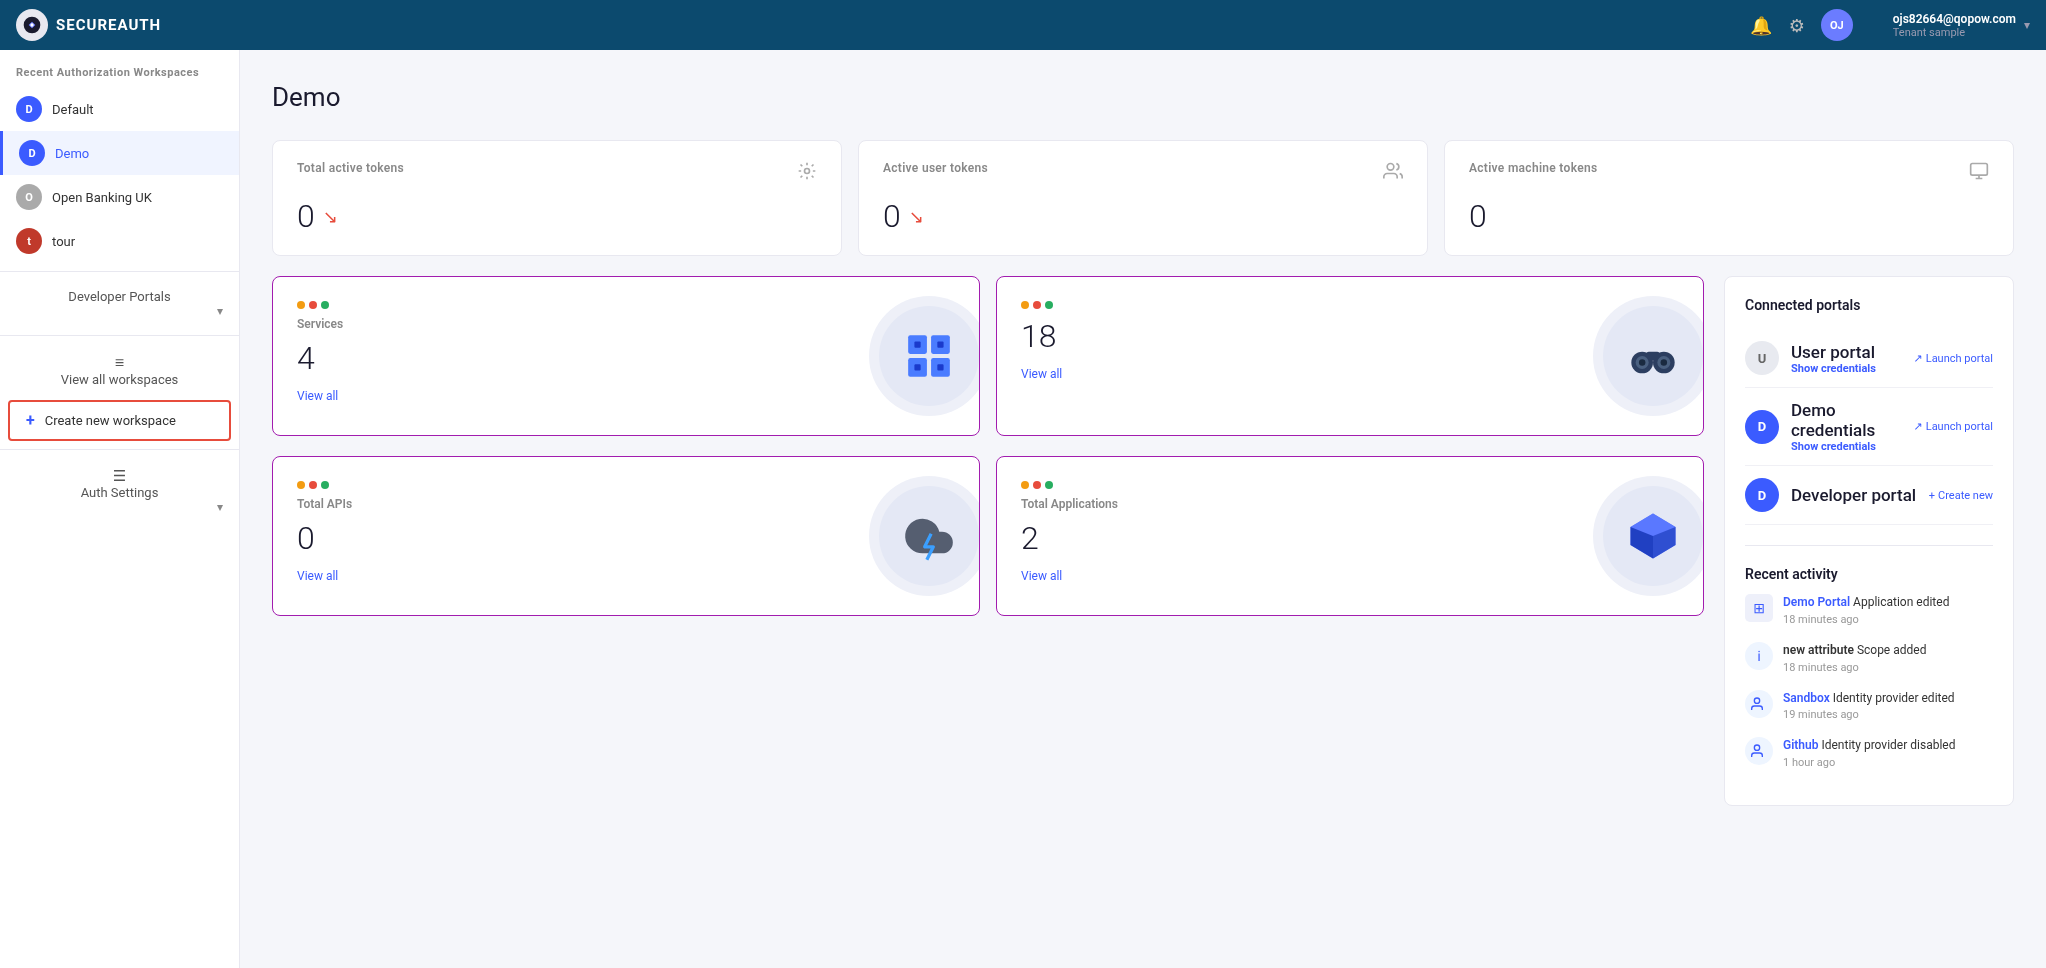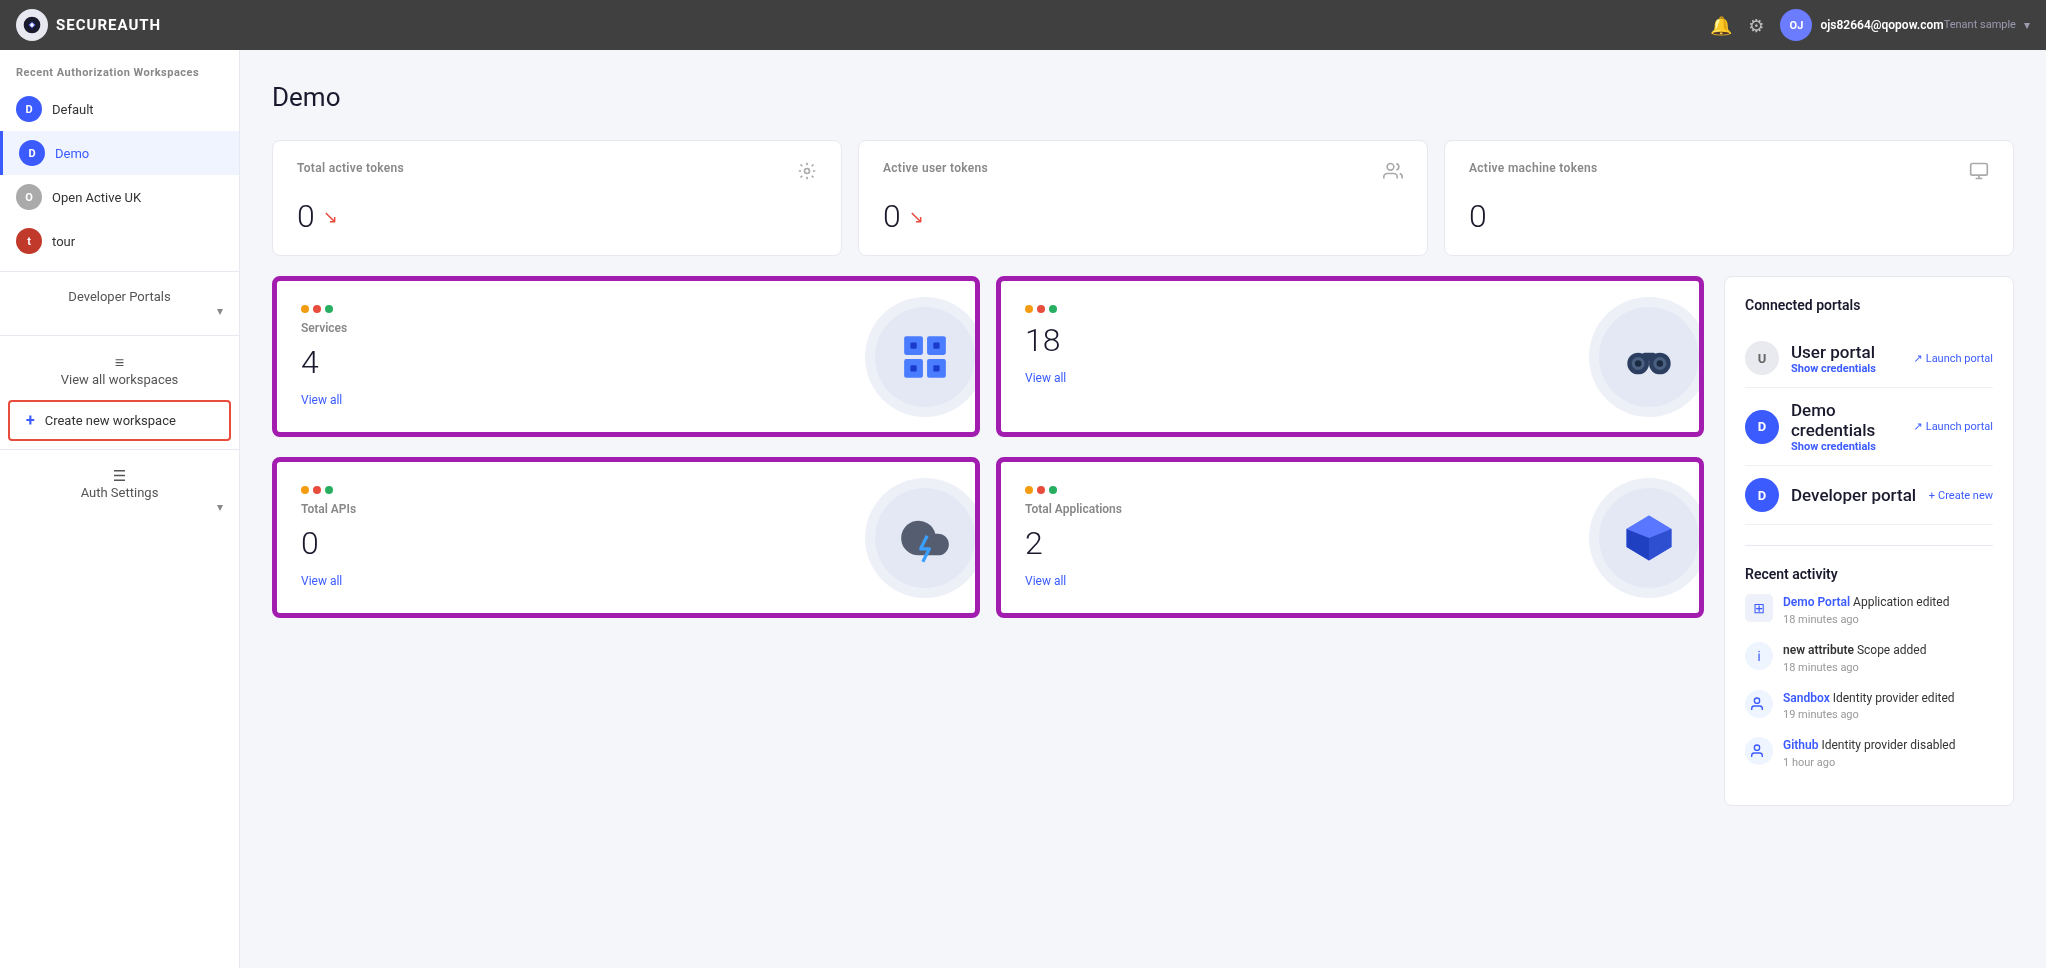--- a/index.html
+++ b/index.html
@@ -1,37 +1,37 @@
 <!DOCTYPE html>
 <html><head>
   <meta charset="utf-8">
   <style>
     * { box-sizing: border-box; margin: 0; padding: 0; }
     body { font-family: -apple-system, BlinkMacSystemFont, 'Segoe UI', Roboto, sans-serif; background: #f5f6fa; color: #1a1a2e; }
 
     
     .topnav {
-      background: #404040;
+      background: #0c4a6e;
       height: 50px;
       display: flex;
       align-items: center;
       padding: 0 16px;
       position: fixed;
       top: 0; left: 0; right: 0;
       z-index: 100;
     }
     .topnav-logo { display: flex; align-items: center; gap: 8px; color: #fff; font-weight: 700; font-size: 15px; letter-spacing: 1px; }
     .logo-circle { width: 32px; height: 32px; border-radius: 50%; background: #e8e8f0; display: flex; align-items: center; justify-content: center; }
     .logo-circle svg { width: 20px; height: 20px; }
     .topnav-spacer { flex: 1; }
     .topnav-icons { display: flex; align-items: center; gap: 16px; color: #ccc; }
     .topnav-bell, .topnav-gear { font-size: 18px; cursor: pointer; color: #bbb; }
     .topnav-user { display: flex; align-items: center; gap: 8px; cursor: pointer; }
     .topnav-avatar { width: 32px; height: 32px; border-radius: 50%; background: #6b7cff; color: #fff; display: flex; align-items: center; justify-content: center; font-size: 11px; font-weight: 700; }
-    .topnav-userinfo { display: flex; flex-direction: row; }
+    .topnav-userinfo { display: flex; flex-direction: column; margin-left: 32px; }
     .topnav-email { color: #fff; font-size: 12px; font-weight: 600; }
     .topnav-tenant { color: #9a9ab0; font-size: 11px; }
     .topnav-chevron { color: #9a9ab0; font-size: 12px; }
 
     
     .sidebar {
       position: fixed;
       top: 50px;
       left: 0;
       width: 240px;
@@ -101,21 +101,21 @@
     .stat-card-header { display: flex; justify-content: space-between; align-items: flex-start; margin-bottom: 12px; }
     .stat-card-title { font-size: 12px; font-weight: 600; color: #888; letter-spacing: 0.3px; }
     .stat-card-icon { font-size: 18px; color: #aaa; }
     .stat-card-value { font-size: 32px; font-weight: 300; color: #1a1a2e; display: flex; align-items: center; gap: 8px; }
     .trend-down { color: #e74c3c; font-size: 18px; }
     .widget-row { display: grid; grid-template-columns: 1fr 1fr; gap: 16px; margin-bottom: 20px; }
 
     .widget-card {
       background: #fff;
       border-radius: 8px;
-      border: 5px solid #a21caf;
+      border: 1px solid #a21caf;
       padding: 24px;
       position: relative;
       overflow: hidden;
       min-height: 160px;
     }
     .widget-card-title { font-size: 12px; font-weight: 600; color: #888; margin-bottom: 8px; }
     .widget-card-value { font-size: 32px; font-weight: 300; color: #1a1a2e; margin-bottom: 8px; }
     .widget-card-link { font-size: 12px; color: #3b5bff; cursor: pointer; }
     .widget-dots { display: flex; gap: 4px; margin-bottom: 8px; }
     .dot { width: 8px; height: 8px; border-radius: 50%; }
@@ -222,21 +222,21 @@
   <div class="sidebar-item">
     <div class="sidebar-avatar" style="background:#3b5bff;">D</div>
     <span>Default</span>
   </div>
   <div class="sidebar-item active">
     <div class="sidebar-avatar" style="background:#3b5bff;">D</div>
     <span>Demo</span>
   </div>
   <div class="sidebar-item">
     <div class="sidebar-avatar" style="background:#aaa;">O</div>
-    <span>Open Active UK</span>
+    <span>Open Banking UK</span>
   </div>
   <div class="sidebar-item">
     <div class="sidebar-avatar" style="background:#c0392b;">t</div>
     <span>tour</span>
   </div>
 
   <hr class="sidebar-divider">
 
   <div class="sidebar-link-item">
     <span>Developer Portals</span>

